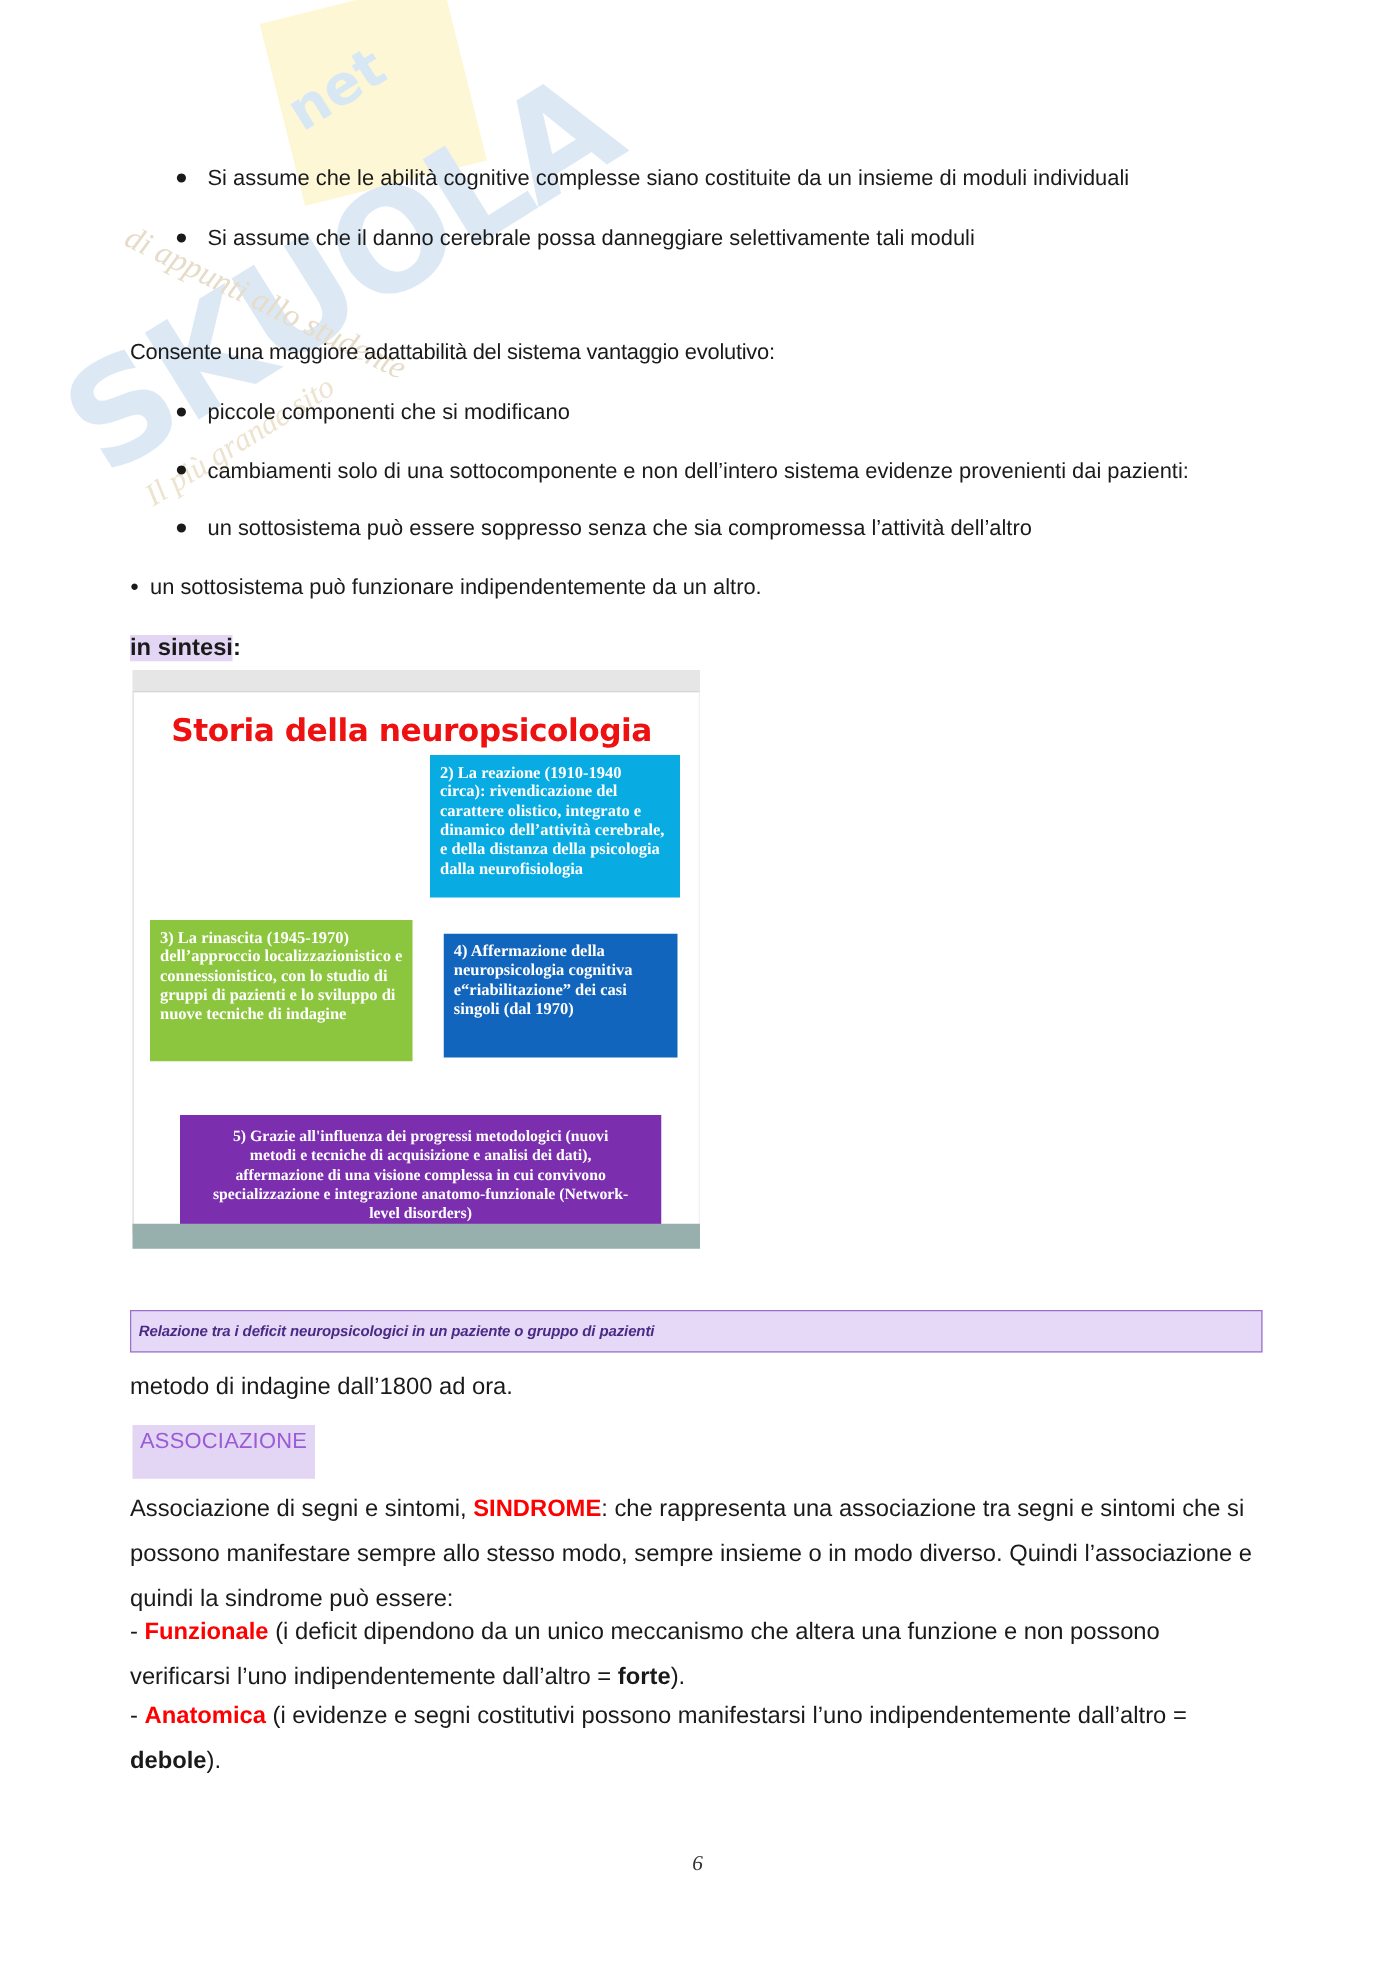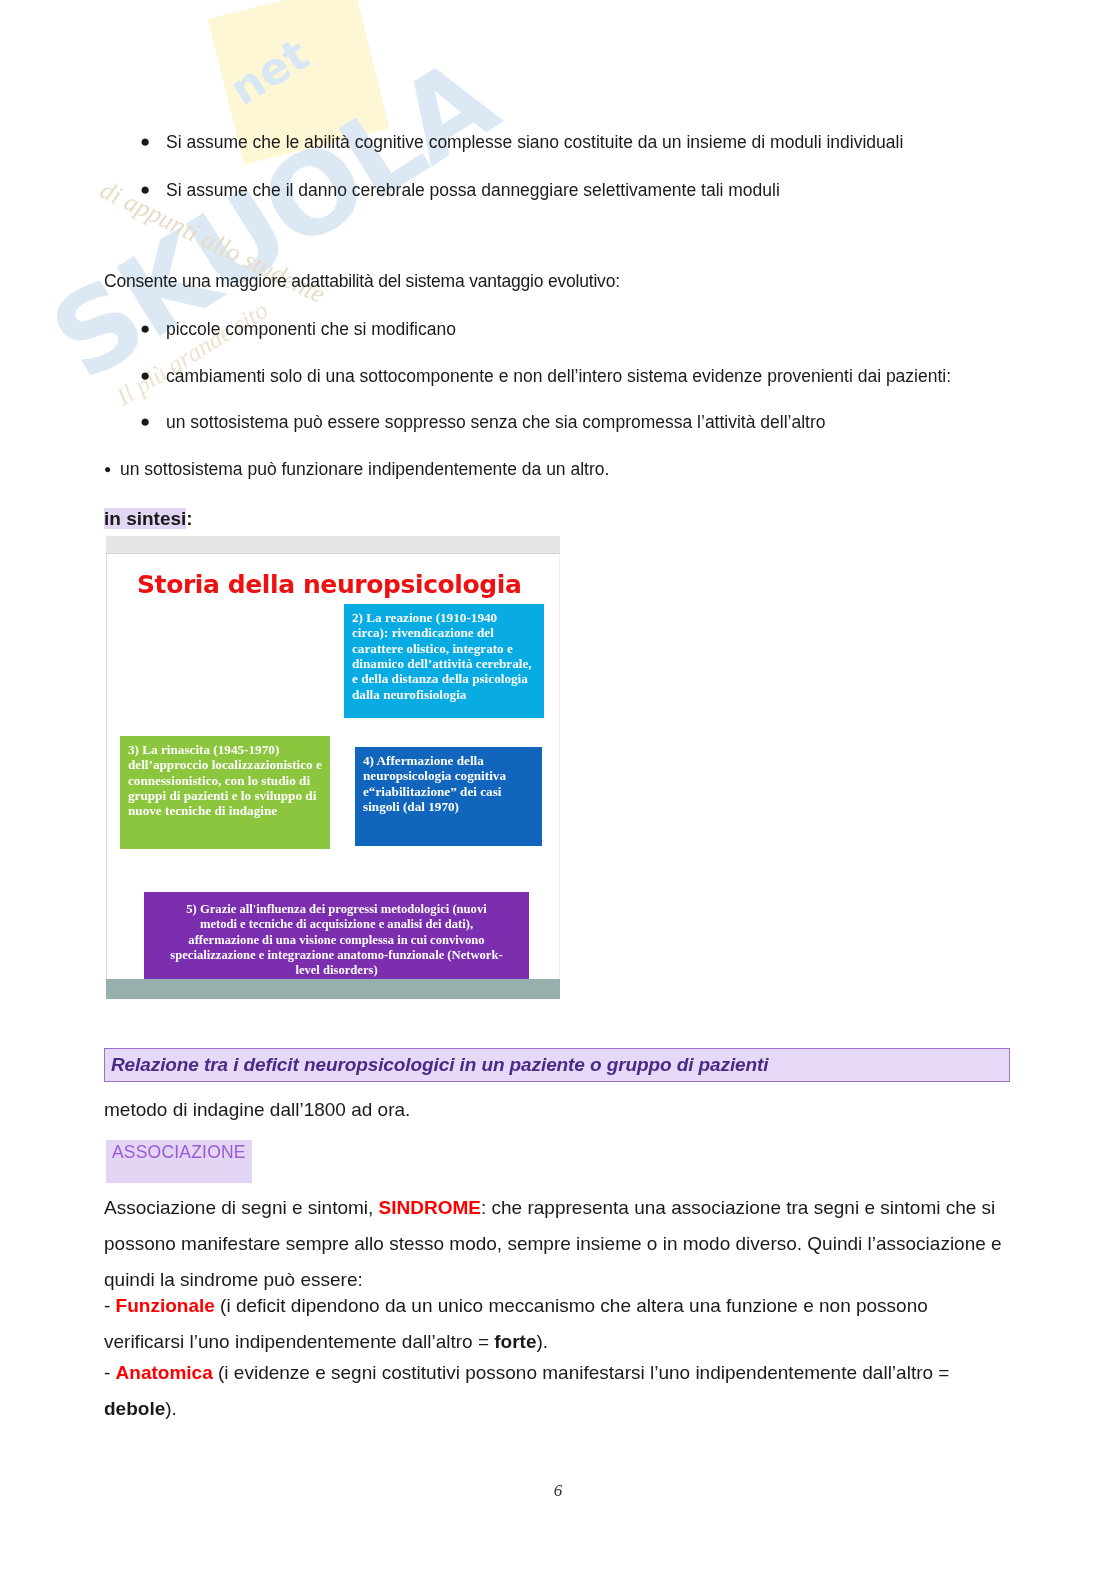--- a/index.html
+++ b/index.html
@@ -210,21 +210,21 @@
     background: #e6d9f7;
     border: 1px solid #9a6fc9;
     box-sizing: border-box;
     display: flex;
     align-items: center;
     padding-left: 6px;
   }
   .callout-box span {
     font-weight: bold;
     font-style: italic;
-    font-size: 19px;
+    font-size: 12px;
     color: #4b2a86;
     letter-spacing: -0.1px;
     text-align: center;
   }
   .assoc-badge {
     position: absolute;
     left: 106px;
     top: 1140px;
     background: #e3d6f4;
     padding: 2px 6px 20px 6px;

